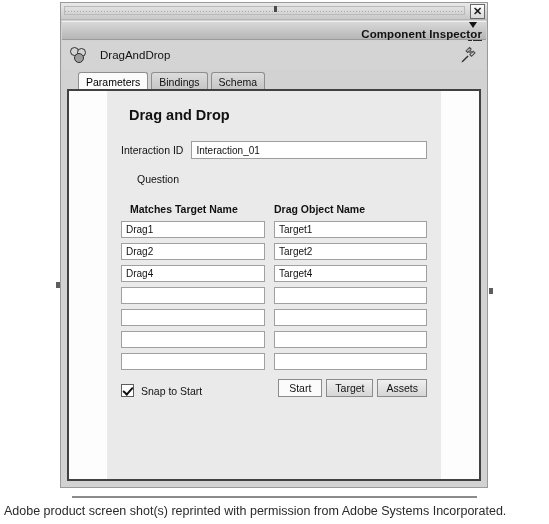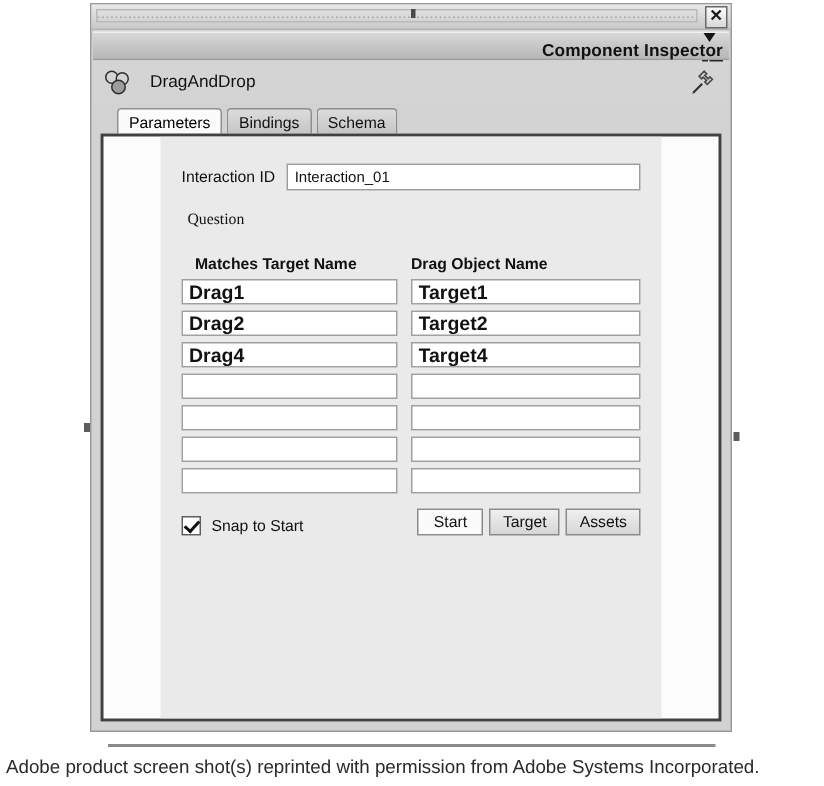--- a/index.html
+++ b/index.html
@@ -251,22 +251,21 @@
     color: #111;
     padding: 0 4px;
     line-height: 16px;
     font-family: "Liberation Sans", sans-serif;
     outline: none;
   }
 
   #question-label {
     font-size: 10.5px;
     color: #111;
-    margin: 14px 0 3px 4px;
-    font-family: Liberation Serif, serif;
+    margin: 14px 0 3px 16px;
   }
   #question-box {
     width: 100%;
     height: 54px;
     background: #ffffff;
     border: 1px solid #9d9d9d;
     box-sizing: border-box;
     font-size: 10px;
     color: #111;
     padding: 2px 4px;
@@ -298,26 +297,25 @@
     box-sizing: border-box;
   }
   .pair-row .cell.left  { padding-right: 9px; }
   .pair-row .cell.right { padding-left: 0px; }
   .pair-row .cell input {
     width: 100%;
     height: 17px;
     background: #ffffff;
     border: 1px solid #a0a0a0;
     box-sizing: border-box;
-    font-size: 13px;
+    font-size: 10px;
     color: #111;
     padding: 0 4px;
     font-family: "Liberation Sans", sans-serif;
     outline: none;
-    font-weight: bold;
   }
 
   #footer-row {
     display: flex;
     align-items: flex-end;
     margin-top: 9px;
   }
   #snap-check {
     width: 13px; height: 13px;
     background: #ffffff;
@@ -434,20 +432,21 @@
 
   <div id="tab-strip">
     <div class="tab active">Parameters</div>
     <div class="tab">Bindings</div>
     <div class="tab">Schema</div>
   </div>
 
   <div id="content-frame">
     <div id="content-inner">
 
+      <div id="form-title">Drag and Drop</div>
 
       <div class="field-row">
         <div class="field-label">Interaction ID</div>
         <input class="txt-input" type="text" value="Interaction_01" style="">
       </div>
 
       <div id="question-label">Question</div>
 
       <div id="columns-header">
         <div class="col-head right">Matches Target Name</div>

